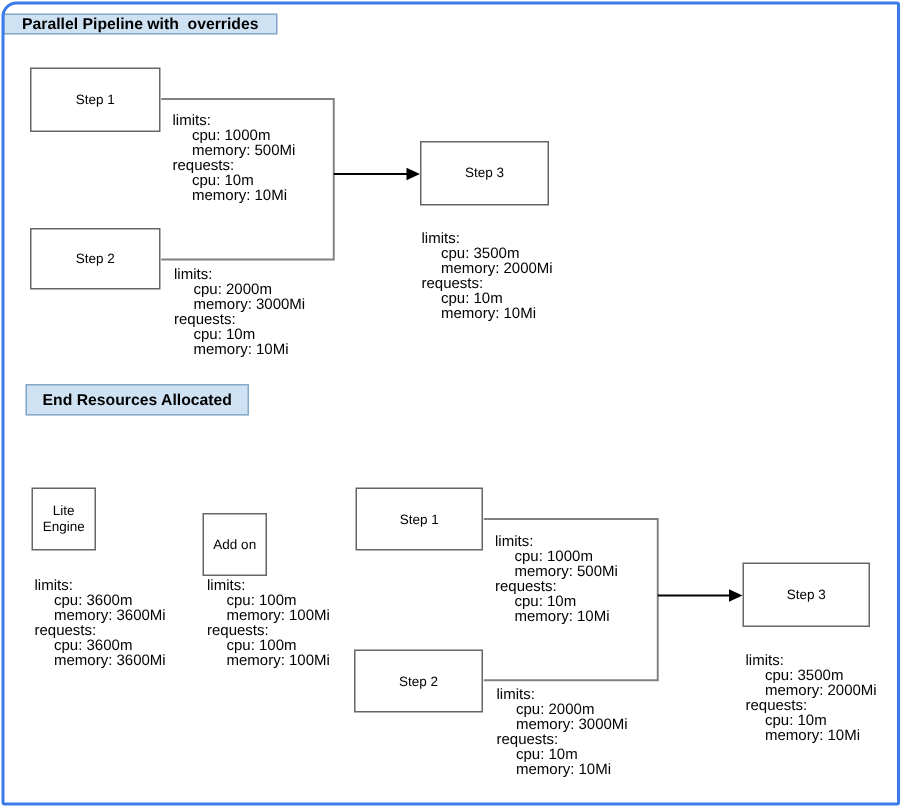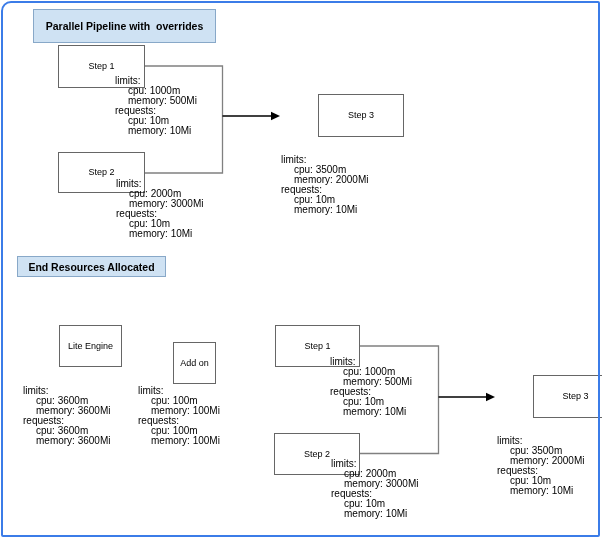--- a/index.html
+++ b/index.html
@@ -34,21 +34,20 @@
   .node{
     position:absolute;
     background:#ffffff;
     border:1px solid #666666;
     display:flex;align-items:center;justify-content:center;
     text-align:center;
     font-size:9px;
     line-height:11px;
     box-sizing:border-box;
     padding:2px;
-    margin-left:38px;
   }
   .res{
     position:absolute;
     display:flex;flex-direction:column;
     font-size:10px;
     line-height:10px;
     white-space:nowrap;
   }
   .res .ind{padding-left:13px;}
 </style>
@@ -63,21 +62,21 @@
 
     <line x1="222.5" y1="116" x2="272" y2="116" stroke="#000000" stroke-width="1.3"></line>
     <polygon points="271,111.8 280,116 271,120.2" fill="#000000"></polygon>
 
     <path d="M322.5 346 L438.5 346 L438.5 453.5 L322.5 453.5" fill="none" stroke="#808080" stroke-width="1.3"></path>
 
     <line x1="438.5" y1="397" x2="487" y2="397" stroke="#000000" stroke-width="1.3"></line>
     <polygon points="486,392.8 495,397 486,401.2" fill="#000000"></polygon>
   </svg>
 
-  <div class="section-title" style="left:33px;top:9px;width:183px;height:34px">Parallel Pipeline with  overrides</div>
+  <div class="section-title" style="left:2px;top:9px;width:183px;height:14px">Parallel Pipeline with  overrides</div>
 
   <div class="node" style="left:20px;top:45px;width:87px;height:43px">
     <span>Step 1</span>
   </div>
 
   <div class="node" style="left:20px;top:152px;width:87px;height:41px">
     <span>Step 2</span>
   </div>
 
   <div class="node" style="left:280px;top:94px;width:86px;height:43px">
@@ -106,21 +105,21 @@
     <span>limits:</span>
     <span class="ind">cpu: 3500m</span>
     <span class="ind">memory: 2000Mi</span>
     <span>requests:</span>
     <span class="ind">cpu: 10m</span>
     <span class="ind">memory: 10Mi</span>
   </div>
 
   <div class="section-title" style="left:17px;top:256px;width:149px;height:21px">End Resources Allocated</div>
 
-  <div class="node" style="left:21px;top:325px;width:63px;height:42px">
+  <div class="node" style="left:21px;top:325px;width:43px;height:42px">
     <span>Lite Engine</span>
   </div>
 
   <div class="node" style="left:135px;top:342px;width:43px;height:42px">
     <span>Add on</span>
   </div>
 
   <div class="node" style="left:237px;top:325px;width:85px;height:42px">
     <span>Step 1</span>
   </div>

